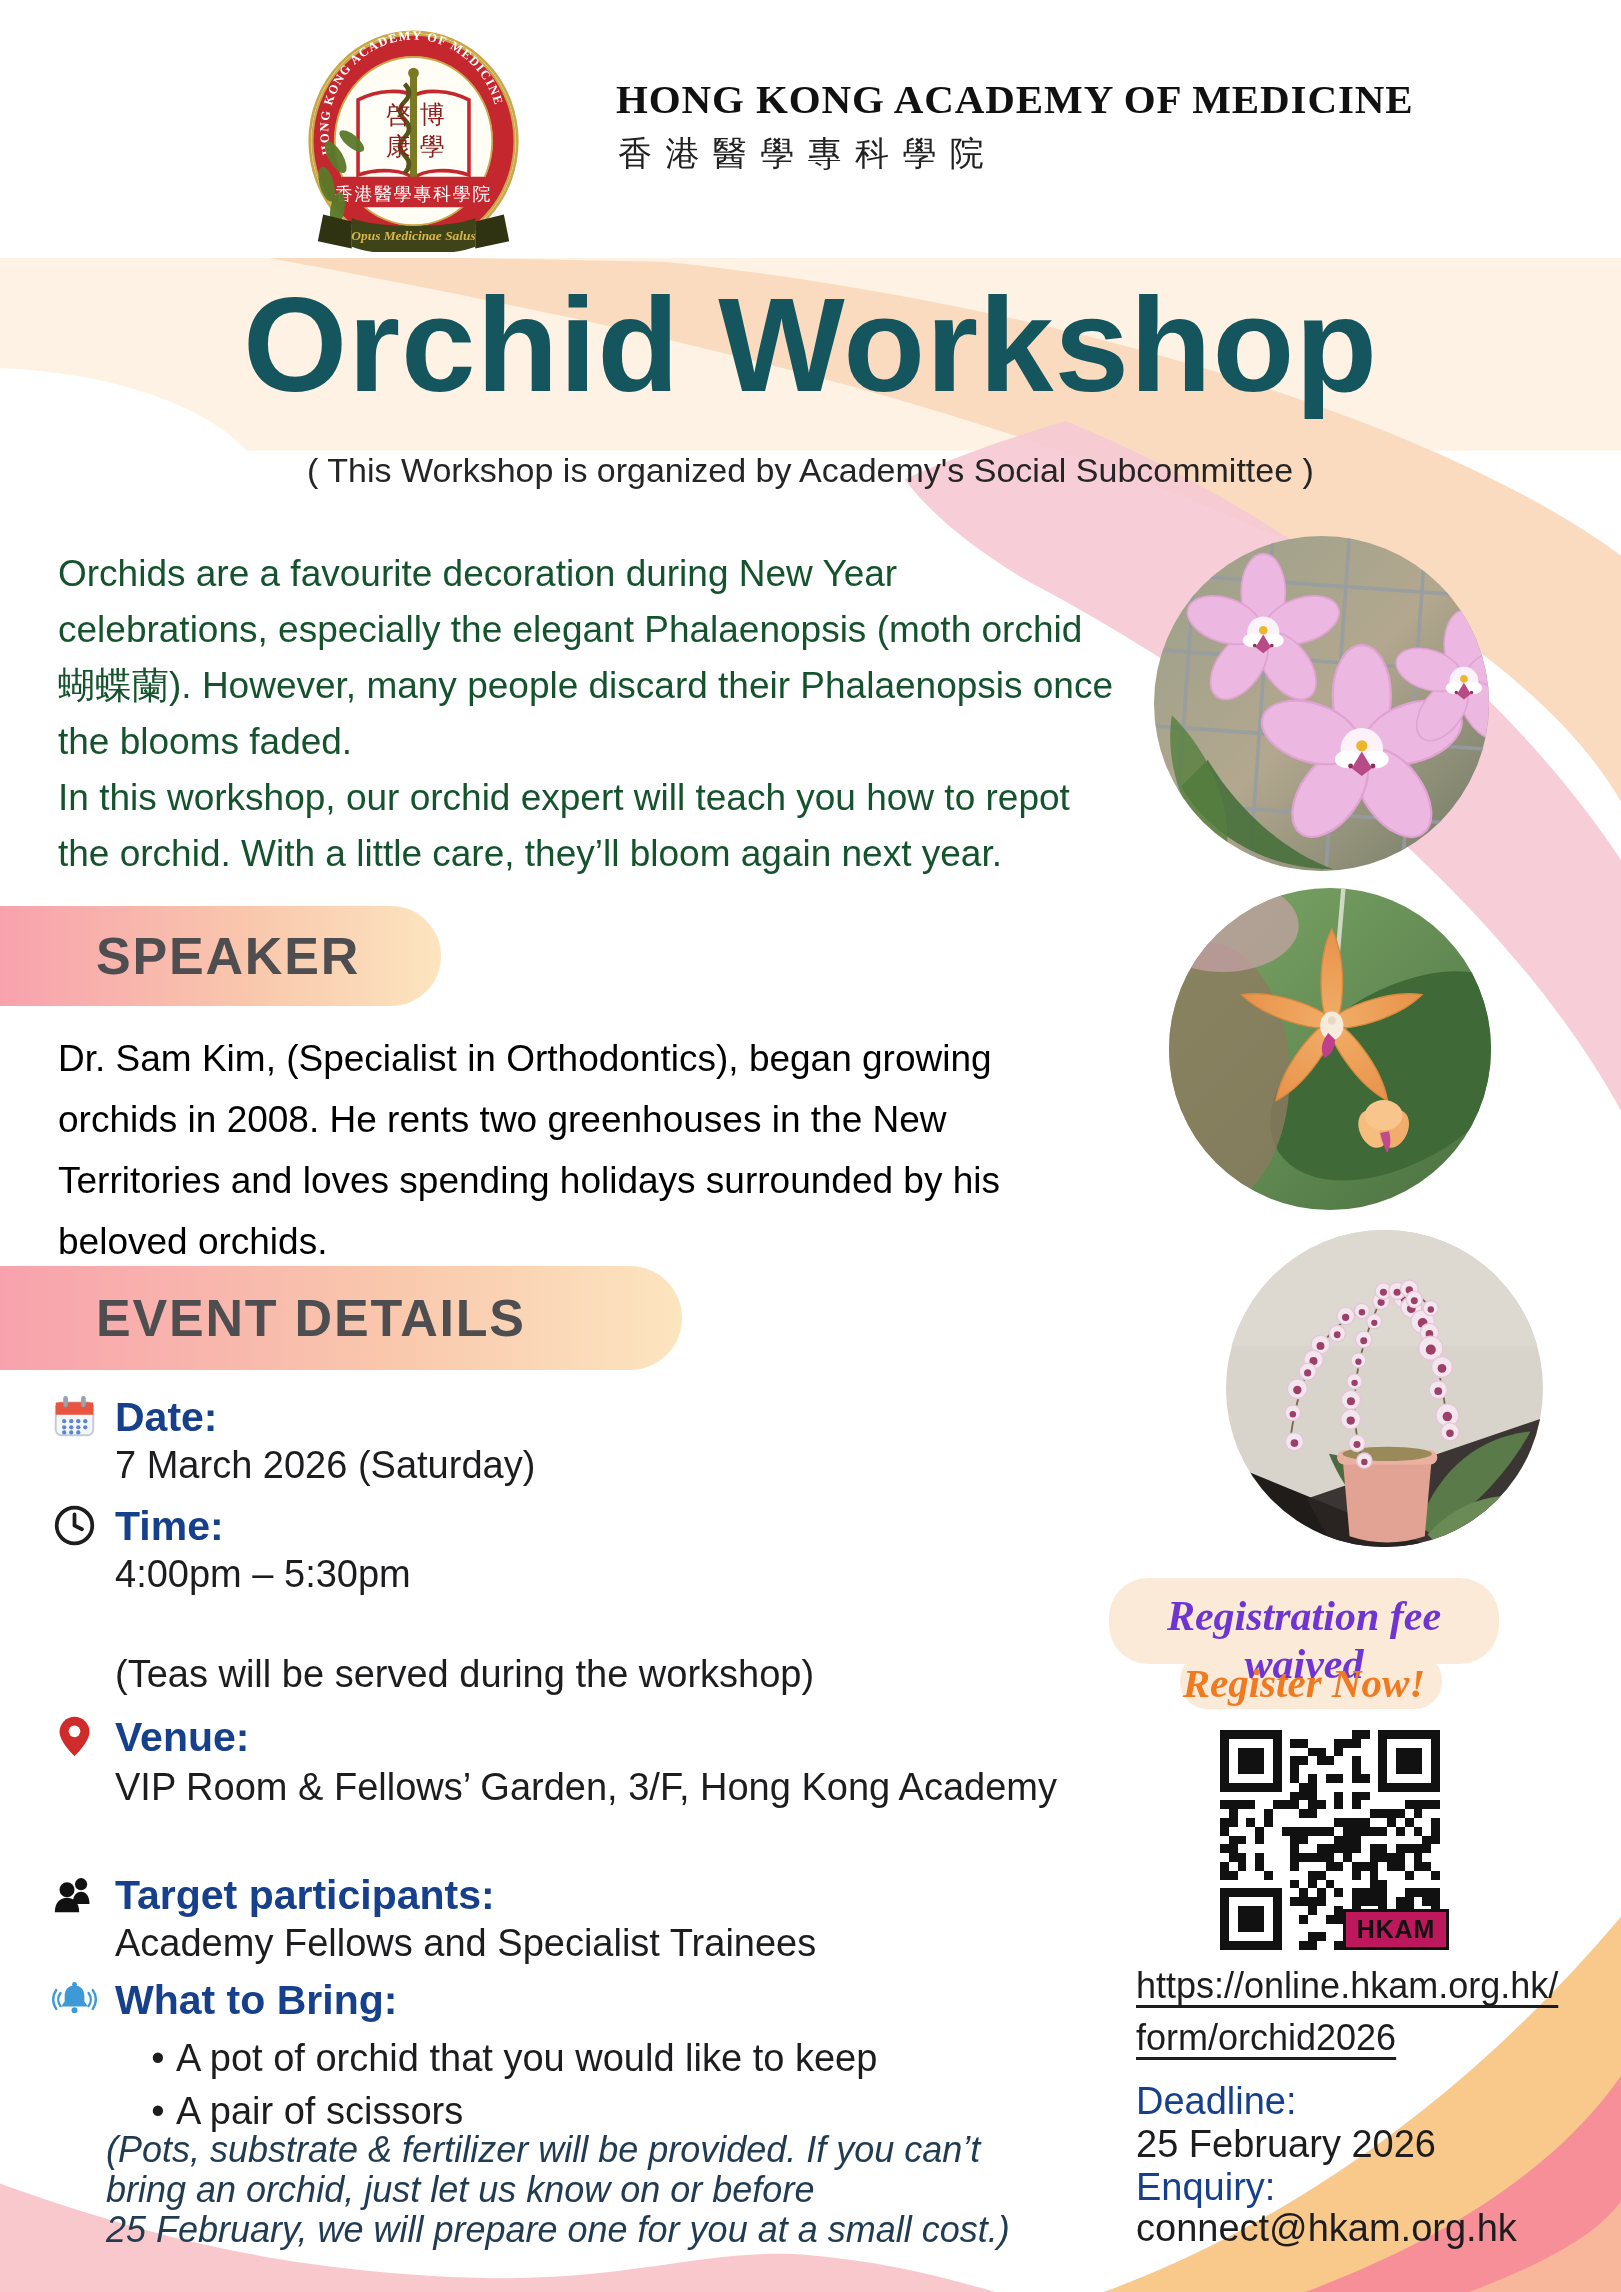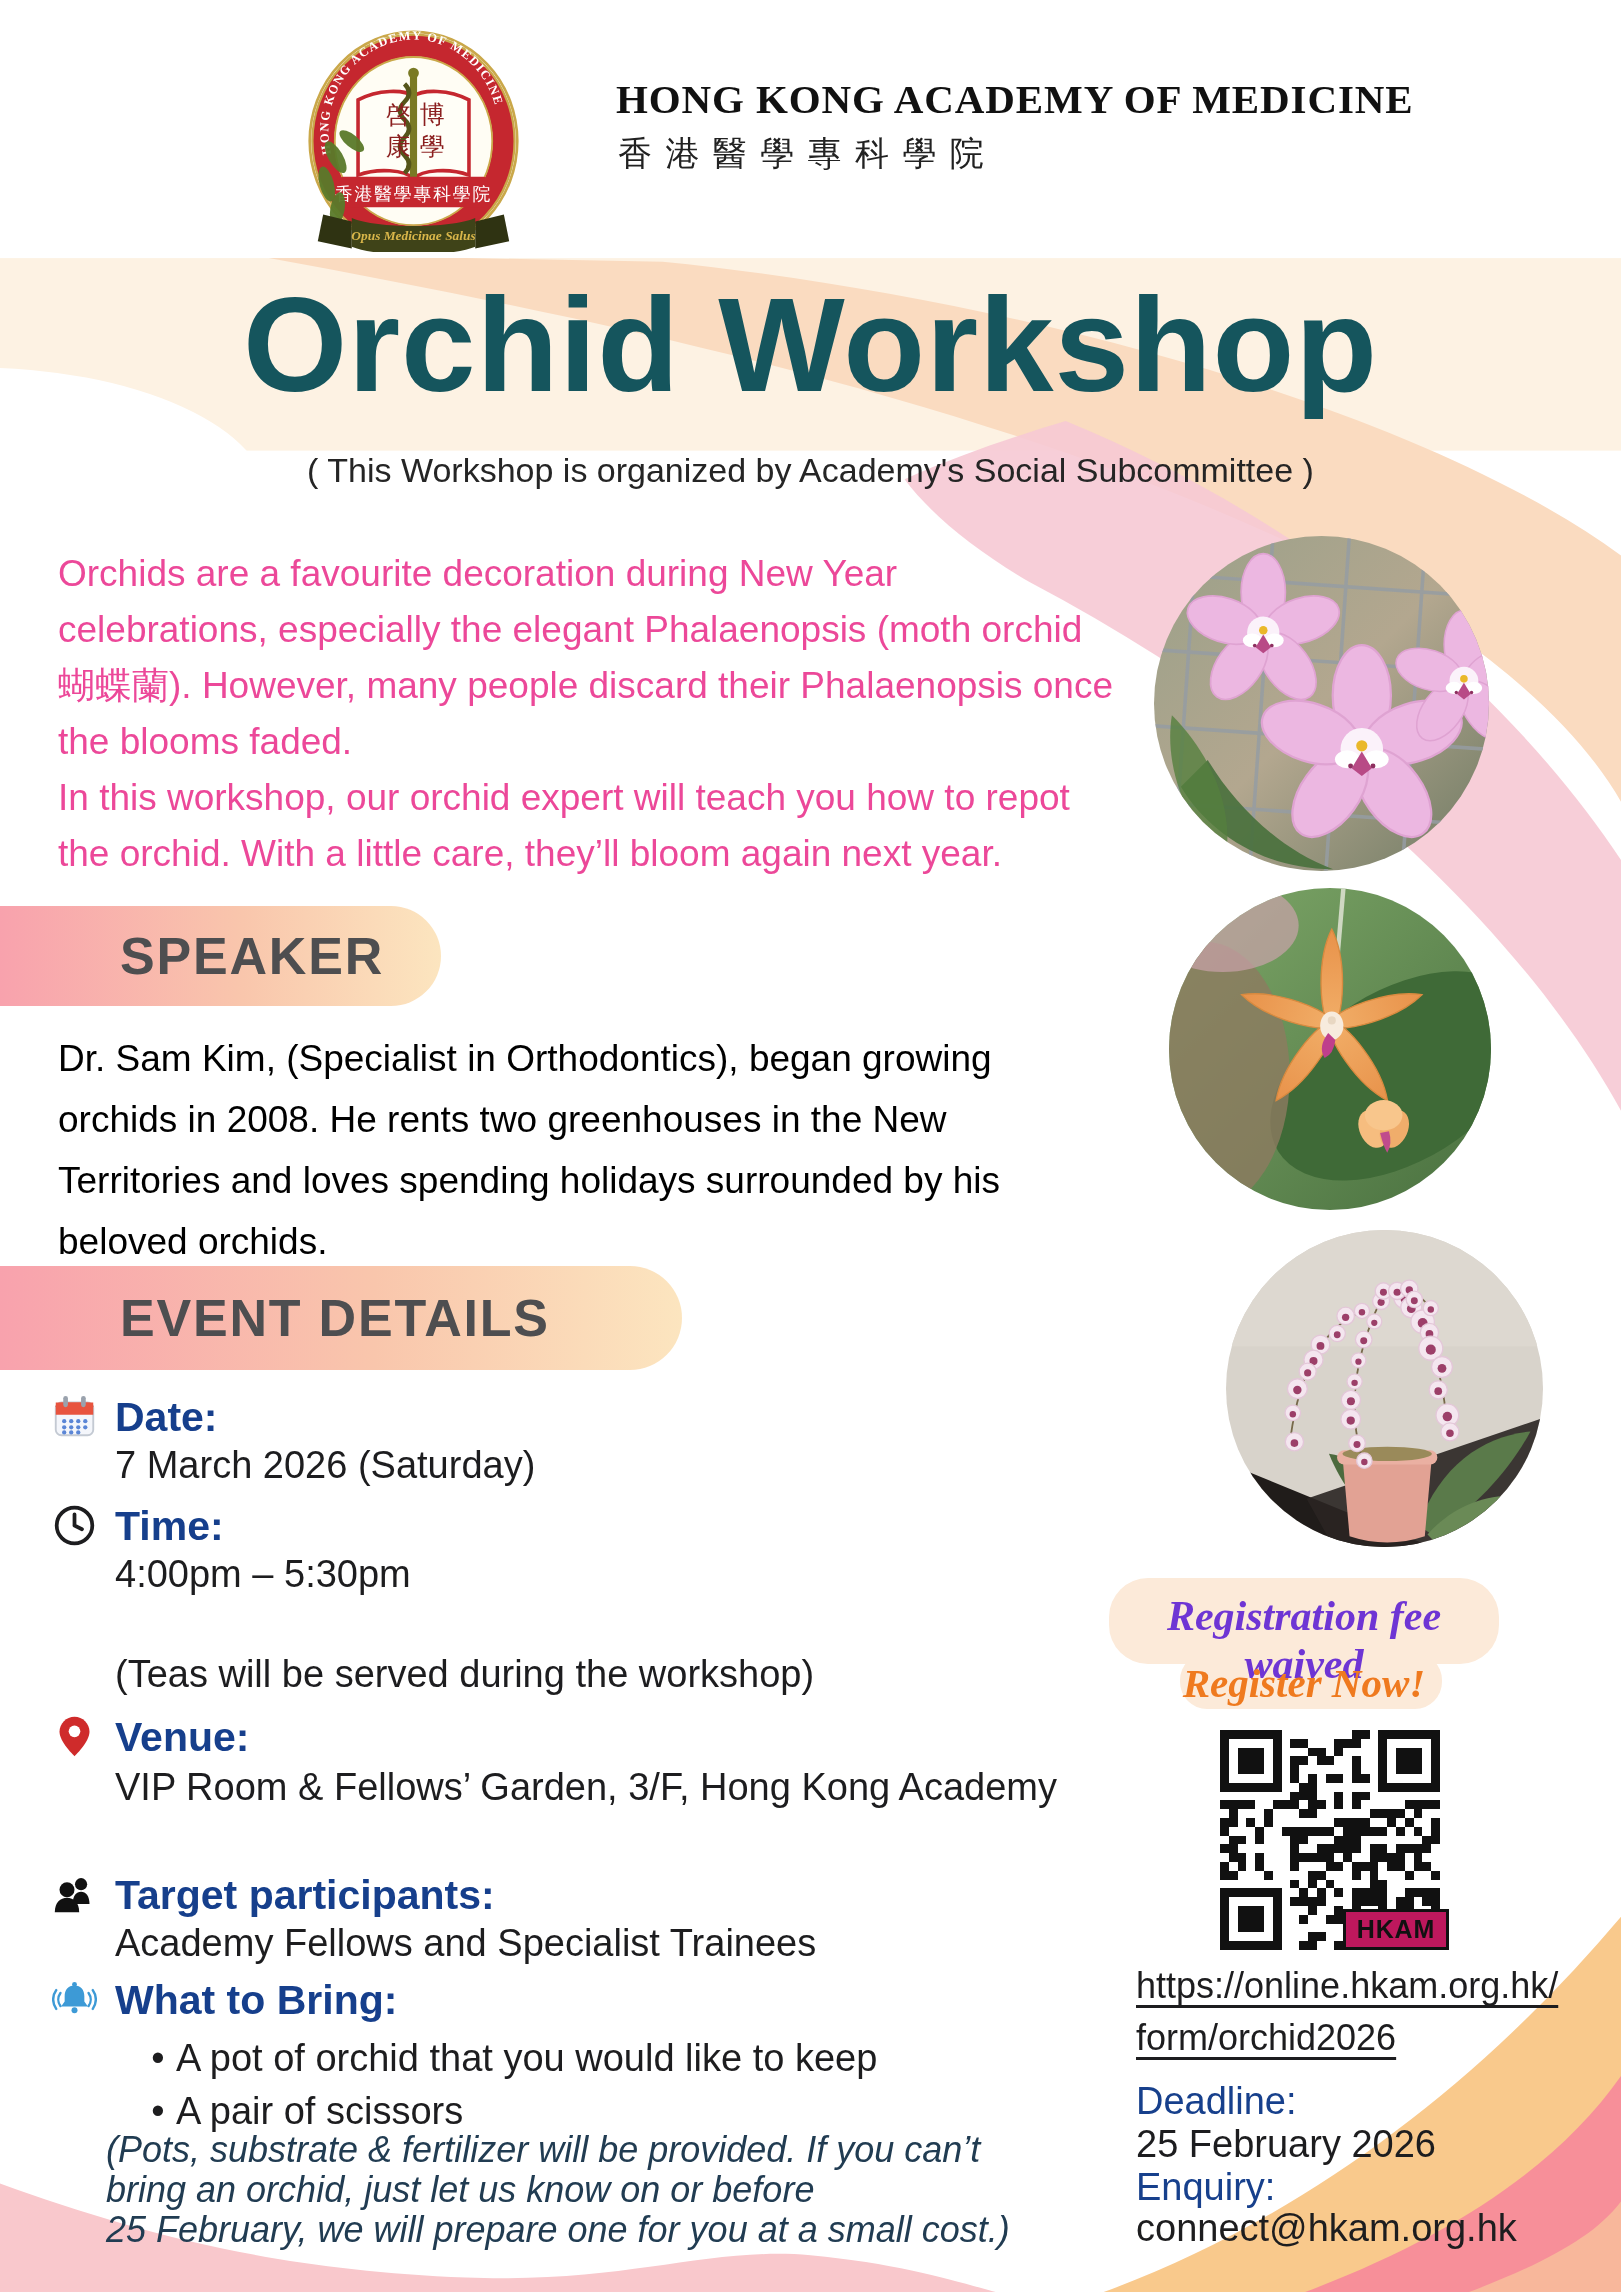--- a/index.html
+++ b/index.html
@@ -17,29 +17,29 @@
               font-weight:bold;font-size:41px;color:#111;letter-spacing:0.9px;}
   .academy-zh{left:618px;top:131px;font-size:34px;color:#222;letter-spacing:13.4px;
               font-family:"DejaVu Sans",sans-serif;}
 
   
   .page-title{left:0;top:278px;width:100%;text-align:center;font-size:134px;
               font-weight:bold;color:#15555d;letter-spacing:0.9px;line-height:1;}
   .page-subtitle{left:0;top:451px;width:100%;text-align:center;font-size:34px;color:#252525;}
 
   
-  .intro{left:58px;font-size:37px;line-height:56px;color:#ec4899;white-space:pre-line;}
+  .intro{left:58px;font-size:37px;line-height:56px;color:#14532d;white-space:pre-line;}
   .intro-1{top:546px;}
   .intro-2{top:770px;}
 
   
   .banner{left:0;height:100px;border-radius:0 52px 52px 0;
           background:linear-gradient(90deg,#f8a2ad 0%,#f9c6ac 55%,#fce5bf 100%);
           display:flex;align-items:center;}
-  .banner span{padding-left:120px;font-size:52px;font-weight:bold;color:#4e4e50;letter-spacing:1.8px;}
+  .banner span{padding-left:96px;font-size:52px;font-weight:bold;color:#4e4e50;letter-spacing:1.8px;}
   .banner-speaker{top:906px;width:441px;}
   .banner-event{top:1266px;width:682px;height:104px;}
 
   .bio{left:58px;top:1028px;font-size:37px;line-height:61px;color:#000000;white-space:pre-line;}
 
   
   .row-label{position:absolute;left:115px;font-size:41px;font-weight:bold;color:#163f8c;}
   .row-icon{position:absolute;left:52px;width:45px;height:45px;}
   .row-val{position:absolute;left:115px;font-size:38px;color:#1d1d1f;}
   .bullet-dot{display:inline-block;width:36px;text-align:center;color:#1d1d1f;}

